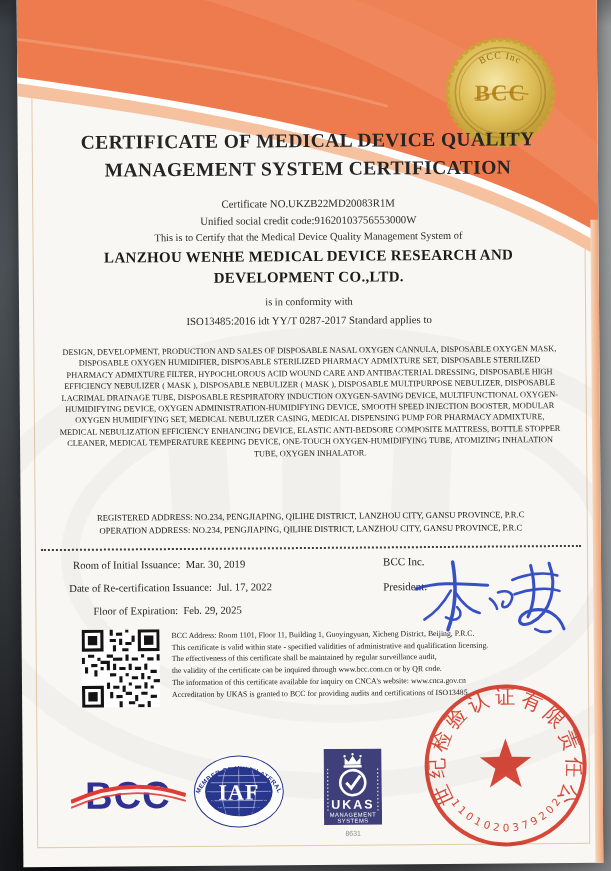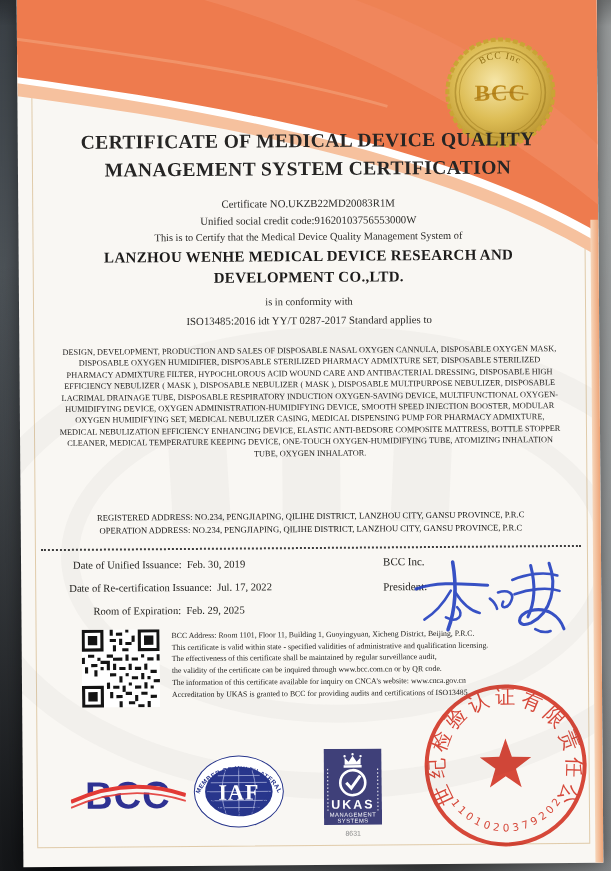--- a/index.html
+++ b/index.html
@@ -86,29 +86,29 @@
     <div class="abs ctr sub" style="top:317px;">ISO13485:2016 idt YY/T 0287-2017 Standard applies to</div>
 
     <div class="abs scope" style="left:37px;top:348px;width:506px;">DESIGN, DEVELOPMENT, PRODUCTION AND SALES OF DISPOSABLE NASAL OXYGEN CANNULA, DISPOSABLE OXYGEN MASK, DISPOSABLE OXYGEN HUMIDIFIER, DISPOSABLE STERILIZED PHARMACY ADMIXTURE SET, DISPOSABLE STERILIZED PHARMACY ADMIXTURE FILTER, HYPOCHLOROUS ACID WOUND CARE AND ANTIBACTERIAL DRESSING, DISPOSABLE HIGH EFFICIENCY NEBULIZER ( MASK ), DISPOSABLE NEBULIZER ( MASK ), DISPOSABLE MULTIPURPOSE NEBULIZER, DISPOSABLE LACRIMAL DRAINAGE TUBE, DISPOSABLE RESPIRATORY INDUCTION OXYGEN-SAVING DEVICE, MULTIFUNCTIONAL OXYGEN-HUMIDIFYING DEVICE, OXYGEN ADMINISTRATION-HUMIDIFYING DEVICE, SMOOTH SPEED INJECTION BOOSTER, MODULAR OXYGEN HUMIDIFYING SET, MEDICAL NEBULIZER CASING, MEDICAL DISPENSING PUMP FOR PHARMACY ADMIXTURE, MEDICAL NEBULIZATION EFFICIENCY ENHANCING DEVICE, ELASTIC ANTI-BEDSORE COMPOSITE MATTRESS, BOTTLE STOPPER CLEANER, MEDICAL TEMPERATURE KEEPING DEVICE, ONE-TOUCH OXYGEN-HUMIDIFYING TUBE, ATOMIZING INHALATION TUBE, OXYGEN INHALATOR.</div>
 
     <div class="abs ctr addr" style="top:514px;">REGISTERED ADDRESS: NO.234, PENGJIAPING, QILIHE DISTRICT, LANZHOU CITY, GANSU PROVINCE, P.R.C</div>
     <div class="abs ctr addr" style="top:527px;">OPERATION ADDRESS: NO.234, PENGJIAPING, QILIHE DISTRICT, LANZHOU CITY, GANSU PROVINCE, P.R.C</div>
 
     <div class="abs dotline" style="left:20px;top:550px;width:540px;"></div>
 
     <div class="abs daterow" style="left:52px;top:561px;">
-      <span>Date of Unified Issuance:</span>&nbsp;
-      <span>Feb. 30, 2019</span>
+      <span>Room of Initial Issuance:</span>&nbsp;
+      <span>Mar. 30, 2019</span>
     </div>
     <div class="abs daterow" style="left:48px;top:584px;">
       <span>Date of Re-certification Issuance:</span>&nbsp;
       <span>Jul. 17, 2022</span>
     </div>
     <div class="abs daterow" style="left:72px;top:607px;">
-      <span>Room of Expiration:</span>&nbsp;
+      <span>Floor of Expiration:</span>&nbsp;
       <span>Feb. 29, 2025</span>
     </div>
 
     <div class="abs daterow" style="left:362px;top:559px;font-size:11px;">BCC Inc.</div>
     <div class="abs daterow" style="left:362px;top:584px;font-size:11px;">President:</div>
 
     <svg class="abs" style="left:390px;top:562px;z-index:6;" width="155" height="80" viewBox="0 0 150 78">
       <g stroke="#2743c0" fill="none" stroke-linecap="round" opacity="0.92">
         <path d="M4,30 C28,22 52,26 74,27" stroke-width="3"></path>
         <path d="M40,4 C43,22 44,46 35,70" stroke-width="3.5"></path>

